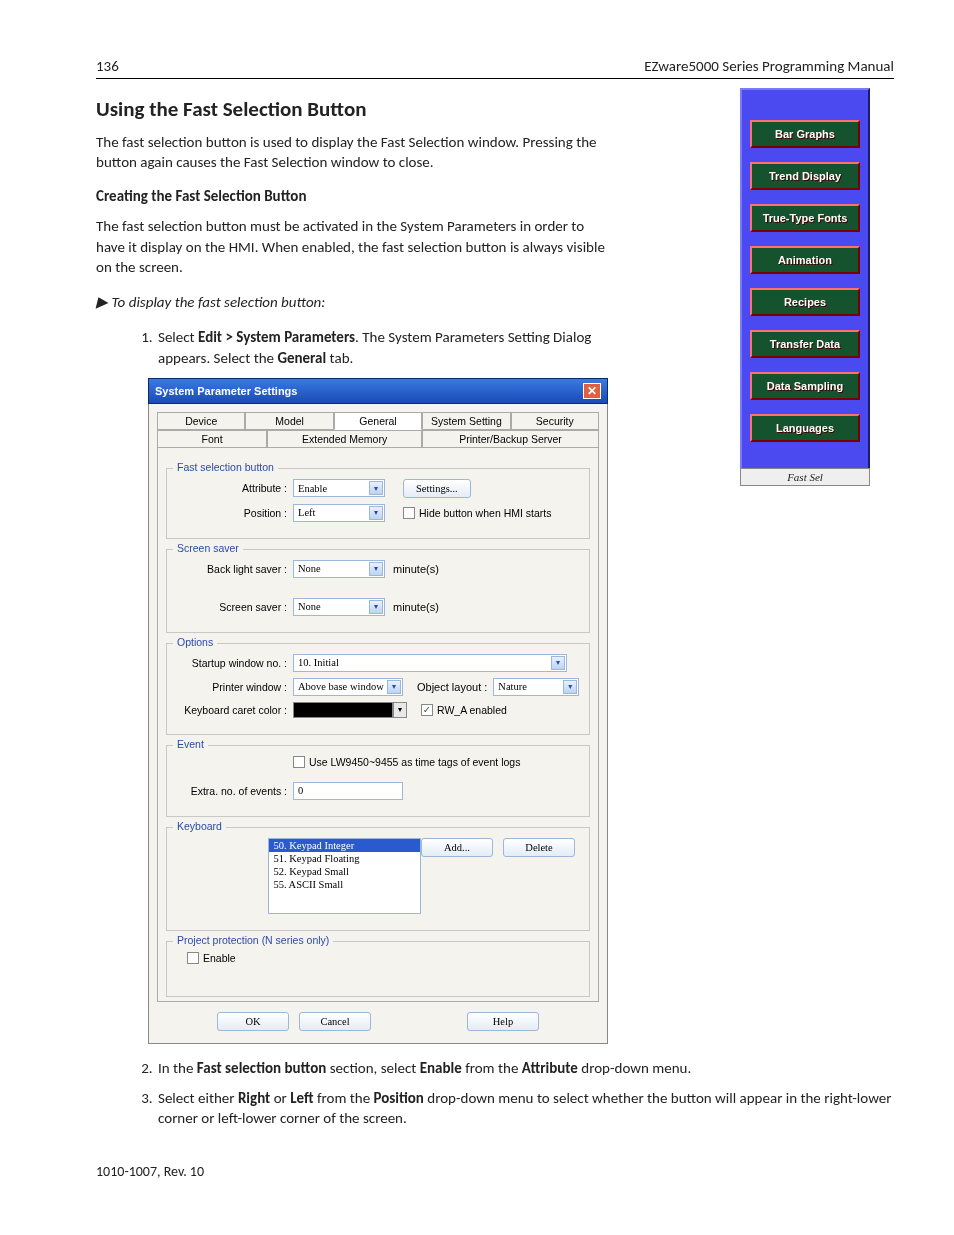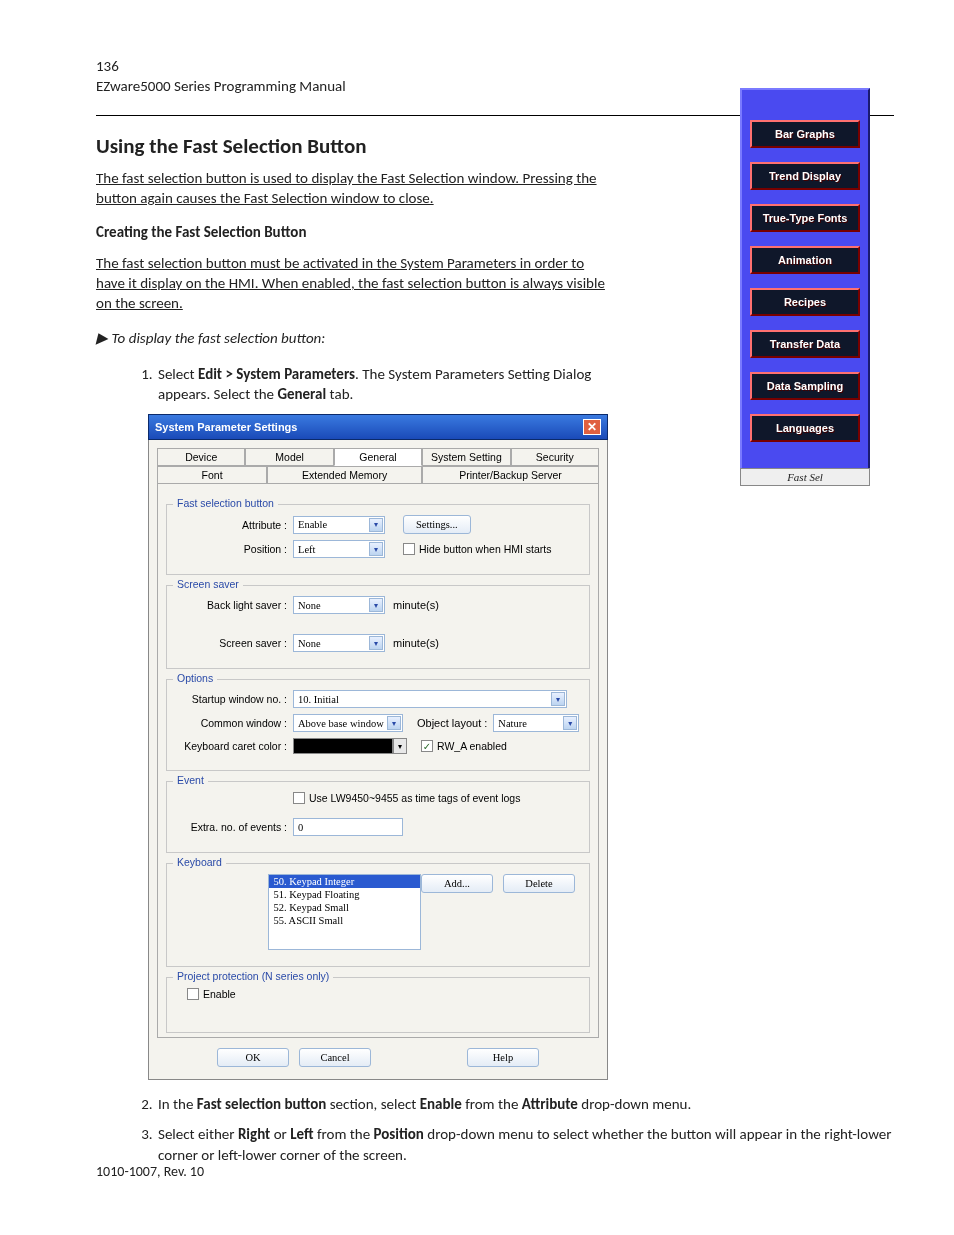--- a/index.html
+++ b/index.html
@@ -14,46 +14,45 @@
     height: 1235px;
     position: relative;
     padding: 56px 60px 0 96px;
     font-size: 15px;
     line-height: 1.35;
   }
   .header-row {
     display: flex;
     justify-content: space-between;
     border-bottom: 1px solid #000;
-    padding-bottom: 18px;
+    padding-bottom: 2px;
     margin-bottom: 16px;
-    flex-direction: column;
   }
   .h2 { font-weight: 700; margin: 0 0 8px 0; font-size: 21px; }
   .h3 { font-weight: 700; margin: 14px 0 10px 0; font-size: 15px; }
-  .para { margin: 0 0 10px 0; max-width: 520px; text-decoration: underline; }
+  .para { margin: 0 0 10px 0; max-width: 520px; }
   .italic { font-style: italic; }
   .proc-arrow { font-family: Arial; margin-right: 4px; }
   ol.steps { margin: 6px 0 0 0; padding-left: 60px; }
   ol.steps li { margin-bottom: 10px; padding-left: 2px; }
 
   
   .fastsel {
     position: absolute;
     right: 84px;
     top: 88px;
     width: 130px;
     background: #4a4af0;
     border: 2px solid #7a7aff;
     border-right-color: #1a1a70;
     border-bottom-color: #1a1a70;
     padding: 30px 8px 14px 8px;
   }
   .fastbtn {
-    background: #0f172a;
+    background: #14532d;
     color: #fff;
     font: bold 11px Arial;
     text-align: center;
     padding: 6px 2px;
     margin-bottom: 14px;
     border: 2px solid #ff7070;
     border-right-color: #700;
     border-bottom-color: #700;
     text-shadow: 1px 1px 0 #400;
   }
@@ -265,21 +264,21 @@
         <div class="grp">
           <span class="grp-title">Options</span>
           <div class="row">
             <span class="lbl">Startup window no. :</span>
             <div class="combo wide">
               <span>10. Initial</span>
                 <span class="arrow">▾</span>
             </div>
           </div>
           <div class="row">
-            <span class="lbl">Common window :</span>
+            <span class="lbl">Printer window :</span>
             <div class="combo" style="width:110px">
               <span>Above base window</span>
                 <span class="arrow">▾</span>
             </div>
             <span style="width:14px"></span>
             <span style="padding-right:6px;">Object layout :</span>
             <div class="combo" style="width:86px">
               <span>Nature</span>
                 <span class="arrow">▾</span>
             </div>

